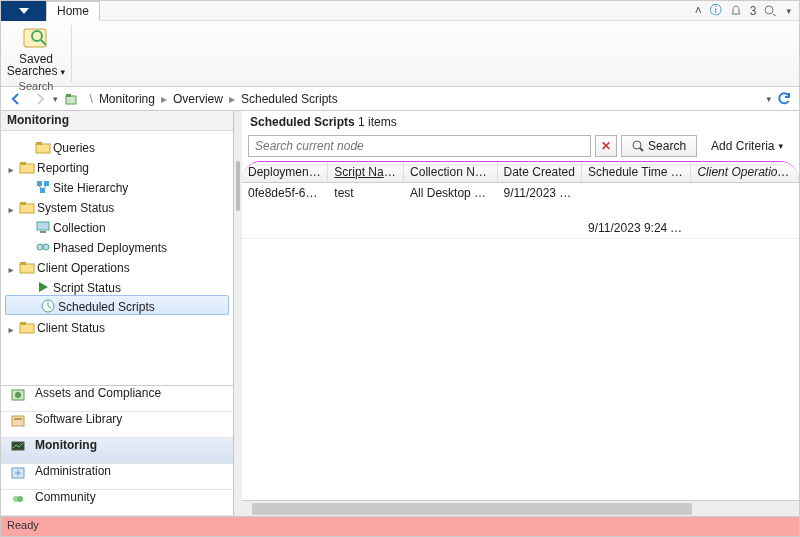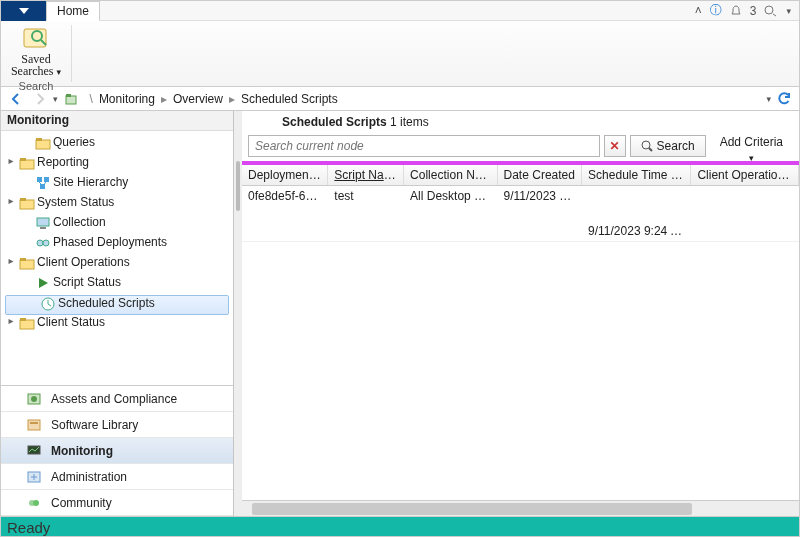--- a/index.html
+++ b/index.html
@@ -19,45 +19,45 @@
   .navbar { height:24px; border-bottom:1px solid #ccc; display:flex; align-items:center; padding:0 4px; gap:2px;}
   .navbtn { width:22px; height:20px; display:flex; align-items:center; justify-content:center; border:1px solid transparent;}
   .bc { display:flex; align-items:center; gap:2px; margin-left:4px;}
   .bc span { padding:0 2px;}
   .bc .sep{ color:#888;}
   .navbar .spacer{flex:1;}
   .main { flex:1; display:flex; min-height:0;}
   .leftcol { width:233px; display:flex; flex-direction:column; border-right:1px solid #c5c5c5; background:#fff;}
   .wstitle { height:20px; padding:2px 6px; font-weight:600; background:#f2f2f2; border-bottom:1px solid #ddd;}
   .tree { flex:1; overflow:auto; padding:4px 0;}
-  .tnode { display:flex; align-items:flex-start; height:20px; padding-left:4px; gap:2px; white-space:nowrap;}
+  .tnode { display:flex; align-items:flex-end; height:20px; padding-left:4px; gap:2px; white-space:nowrap;}
   .tnode .exp { width:12px; text-align:center; color:#666; font-size:10px;}
   .tnode .ic { width:16px; height:16px; display:flex; align-items:center; justify-content:center;}
   .tnode.sel { background:linear-gradient(#eaf3ff,#d8e8fb); border:1px solid #9bc1ea; border-radius:2px; margin:0 4px; padding-left:0;}
   .wunder { border-top:1px solid #ccc;}
-  .wbtn { height:26px; display:flex; align-items:center; gap:8px; padding:0 24px; border-bottom:1px solid #e6e6e6; cursor:default;}
+  .wbtn { height:26px; display:flex; align-items:flex-start; gap:8px; padding:0 8px; border-bottom:1px solid #e6e6e6; cursor:default;}
   .wbtn.active{ background:linear-gradient(#e7eef7,#d5e2f1); font-weight:600;}
   .wbtn .wic{ width:18px; height:18px; display:flex; align-items:center; justify-content:center;}
   .splitter{ width:8px; background:#eee; cursor:col-resize; position:relative;}
   .splitter::after{content:"";position:absolute;left:2px;top:50px;width:4px;height:50px;background:#bbb;border-radius:2px;}
   .rightcol{ flex:1; display:flex; flex-direction:column; min-width:0;}
-  .listtitle{ padding:4px 16px;margin-left:24px;}
+  .listtitle{ padding:4px 8px;}
   .listtitle b{ font-weight:600;}
   .searchrow{ display:flex; align-items:center; gap:4px; padding:2px 6px;}
   .searchbox{ flex:1; height:22px; border:1px solid #b5b5b5; padding:0 6px; font-style:italic; color:#888;}
   .sbtn{ height:22px; border:1px solid #b5b5b5; background:linear-gradient(#fff,#eee); padding:0 10px; display:flex; align-items:center; gap:4px;}
   .xbtn{ width:22px; justify-content:center;}
-  .grid{ flex:1; overflow:auto; border-top:4px solid #d946ef; margin-top:2px; position:relative;}
+  .grid{ flex:1; overflow:auto; border-top:1px solid #d946ef; margin-top:2px; position:relative;border-radius:19px;}
   .ghead{ display:flex; background:linear-gradient(#fdfdfd,#efefef); border-bottom:1px solid #ccc; position:sticky; top:0;}
   .gh{ border-right:1px solid #ddd; padding:3px 6px; white-space:nowrap; overflow:hidden; text-overflow:ellipsis;}
   .grow{ display:flex; border-bottom:1px solid #f0f0f0;}
   .gc{ padding:3px 6px; white-space:nowrap; overflow:hidden; text-overflow:ellipsis;}
   .hscroll{ height:16px; background:#eee; border-top:1px solid #ccc; position:relative;}
   .hscroll .thumb{ position:absolute; left:10px; top:2px; height:12px; width:440px; background:#c9c9c9; border-radius:2px;}
-  .status{ height:20px; border-top:1px solid #ccc; background:#14b8a6; padding:2px 6px; font-size:15px; color:#333;}
+  .status{ height:20px; border-top:1px solid #ccc; background:#fca5a5; padding:2px 6px; font-size:11px; color:#333;}
   svg{display:block;}
 </style>
 </head>
 <body>
 
 <div class="titlebar">
   <div class="tab-app">
     <svg width="10" height="10">
         <polygon points="0,2 10,2 5,8" fill="#fff"></polygon>
       </svg>
@@ -86,21 +86,21 @@
 
 <div class="ribbon">
   <div class="rgroup">
     <div class="big">
       <svg width="32" height="30">
         <rect x="4" y="6" width="22" height="18" rx="2" fill="#fff0c2" stroke="#caa63a"></rect>
         <circle cx="17" cy="13" r="5" fill="none" stroke="#4a6" stroke-width="2"></circle>
         <line x1="21" y1="17" x2="26" y2="22" stroke="#4a6" stroke-width="2"></line>
       </svg>
     </div>
-    <div class="lbl"><span style="white-space:pre-line;font-family:Liberation Serif, serif;">Saved
+    <div class="lbl"><span style="white-space:pre-line;">Saved
 Searches</span> <span style="font-size:9px;">▾</span></div>
     <div class="cap">Search</div>
   </div>
   <div class="rsep"></div>
 </div>
 
 <div class="navbar">
   <div class="navbtn">
       <svg width="14" height="14">
         <path d="M9 2L4 7l5 5" fill="none" stroke="#2b7cd3" stroke-width="2"></path>
@@ -303,33 +303,33 @@
       <div class="sbtn xbtn">
           <span style="color:#c33;font-weight:bold;">✕</span>
         </div>
       <div class="sbtn">
         <svg width="12" height="12">
             <circle cx="5" cy="5" r="4" fill="none" stroke="#555"></circle>
             <line x1="8" y1="8" x2="11" y2="11" stroke="#555" stroke-width="2"></line>
           </svg>
         <span>Search</span>
       </div>
-      <div class="sbtn" style="border:none;background:none;flex-direction:column;">
+      <div class="sbtn" style="border:none;background:none;">
         <span>Add Criteria</span>
         <span style="font-size:9px;">▾</span>
       </div>
     </div>
     <div class="grid">
       <div class="ghead" id="ghead">
           <div class="gh" style="width: 96px;">Deployment Id</div>
           <div class="gh" style="width: 84px; text-decoration: underline;">Script Name</div>
           <div class="gh" style="width: 104px; text-align: center;">Collection Name</div>
           <div class="gh" style="width: 94px;">Date Created</div>
           <div class="gh" style="width: 122px;">Schedule Time (UTC)</div>
-          <div class="gh" style="width: 120px;">Client Operation ID</div>
+          <div class="gh" style="width: 120px; font-style: italic;">Client Operation ID</div>
         </div>
       <div id="gbody">
           <div class="grow">
             <div class="gc" style="width: 96px;">0fe8de5f-6ef5-...</div>
             <div class="gc" style="width: 84px;">test</div>
             <div class="gc" style="width: 104px;">All Desktop and...</div>
             <div class="gc" style="width: 94px;">9/11/2023 2:2...</div>
             <div class="gc" style="width: 122px; margin-top: 35px;">9/11/2023 9:24 AM</div>
             <div class="gc" style="width: 120px;"></div>
           </div>

